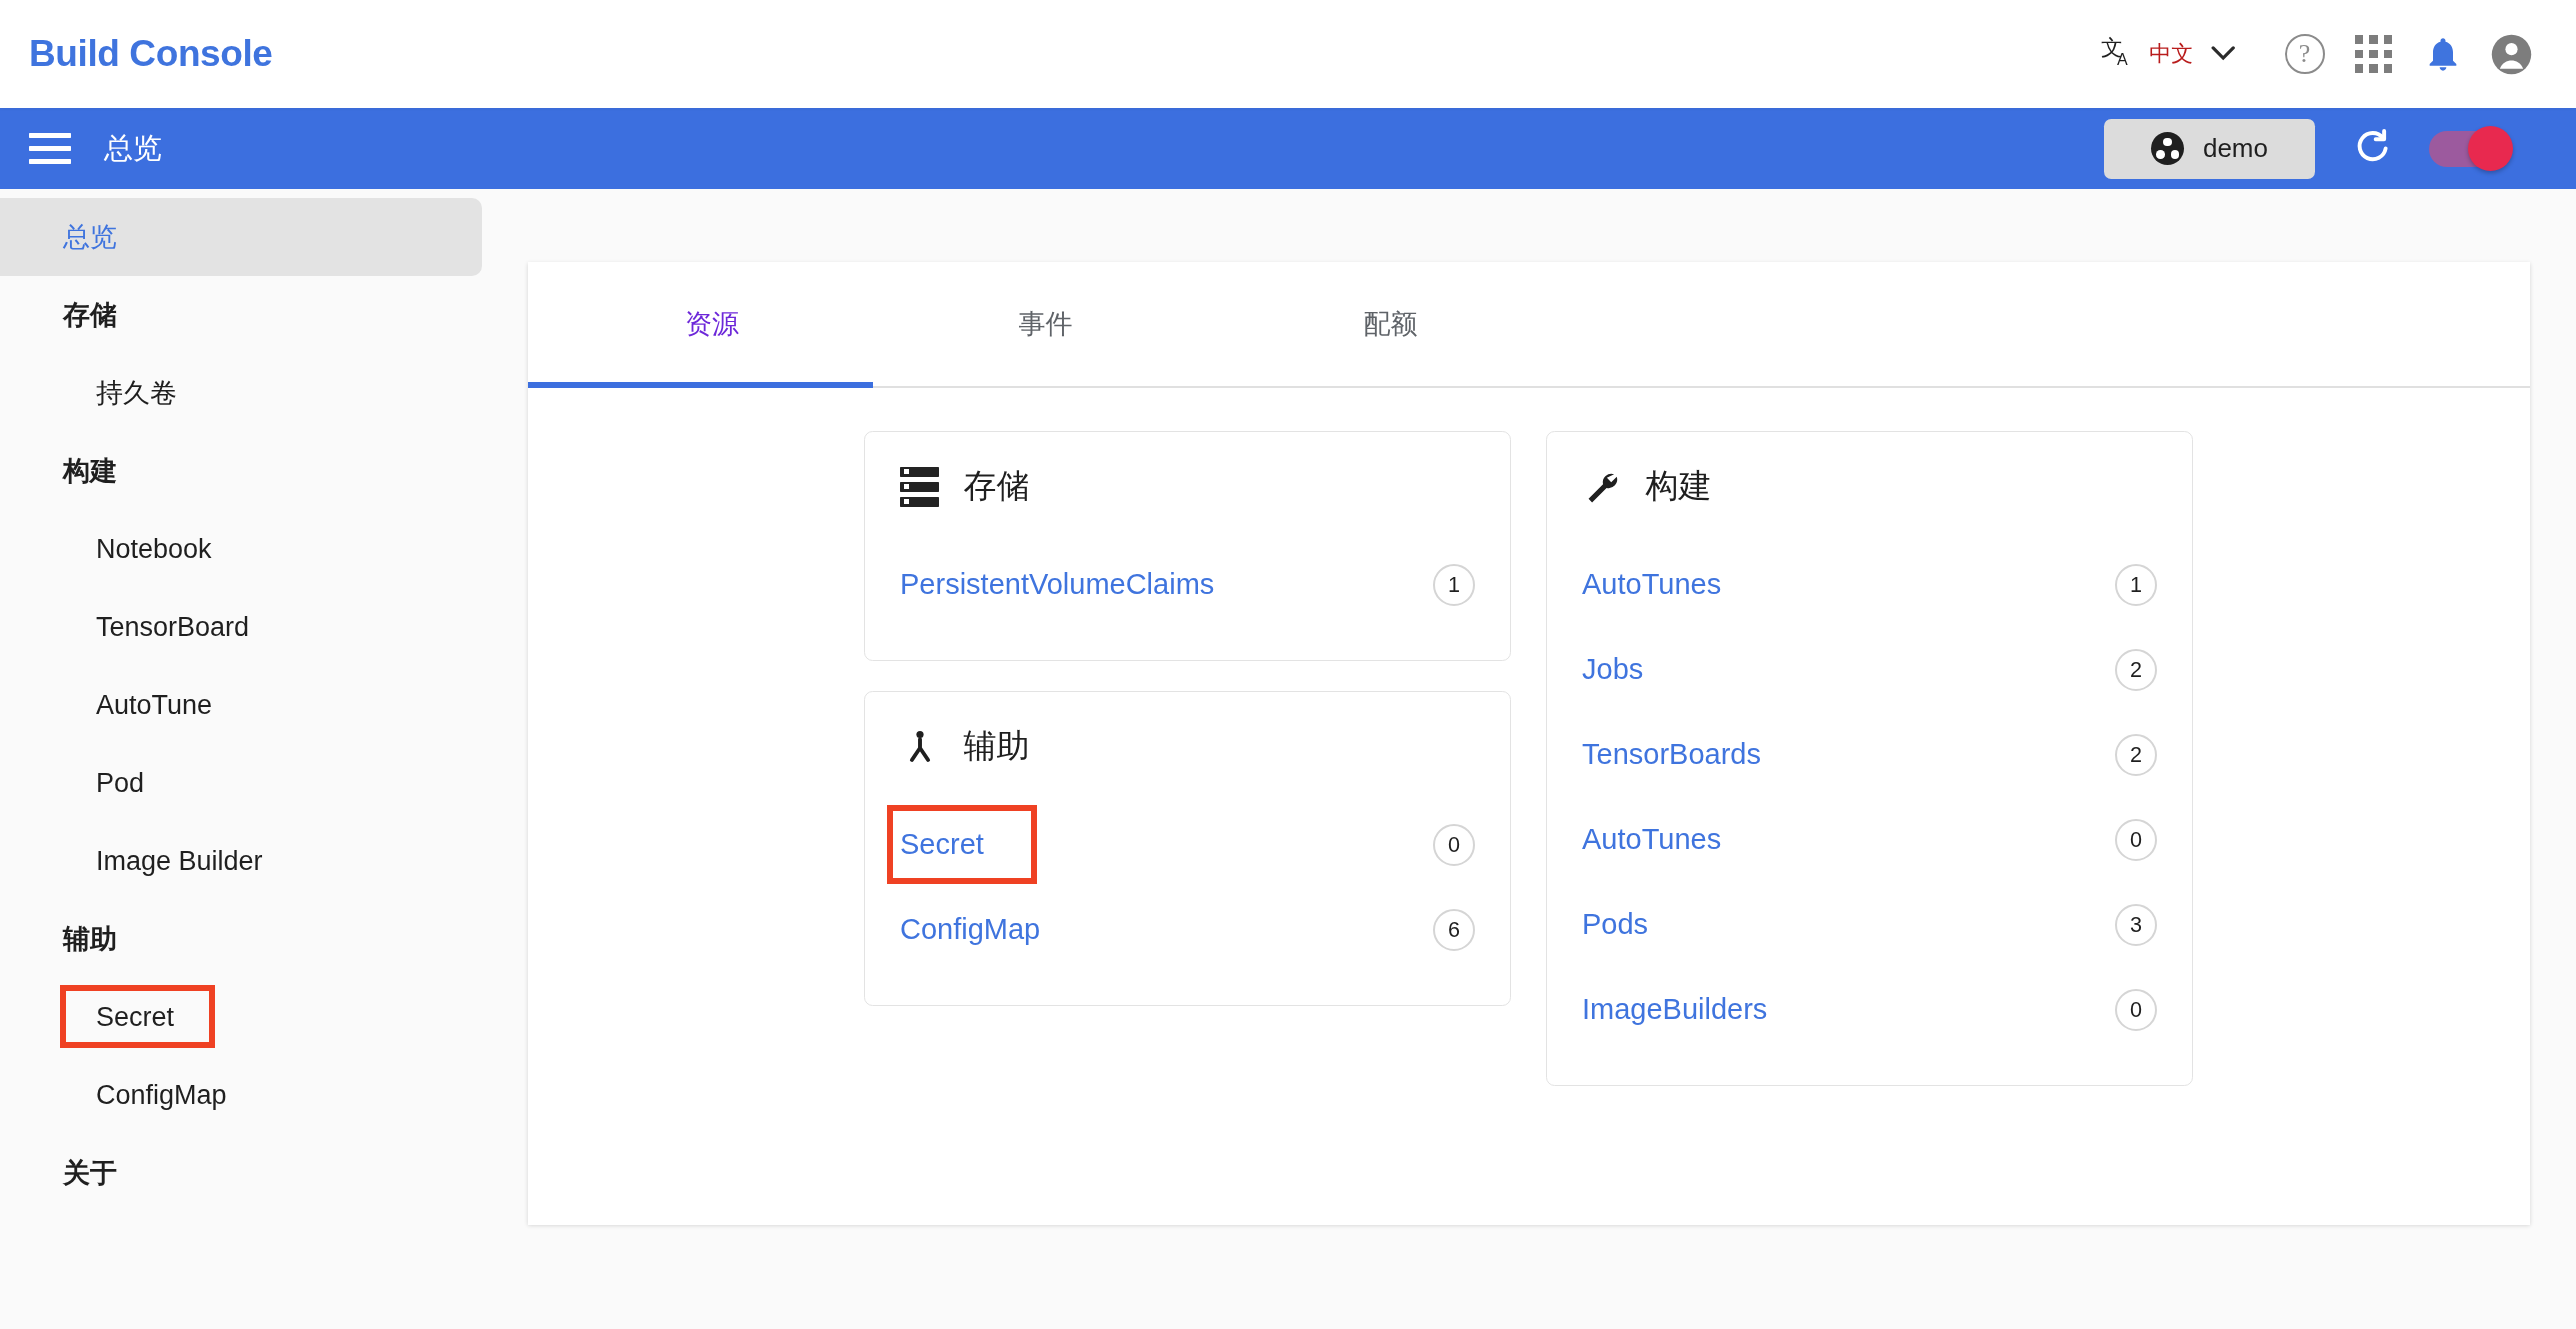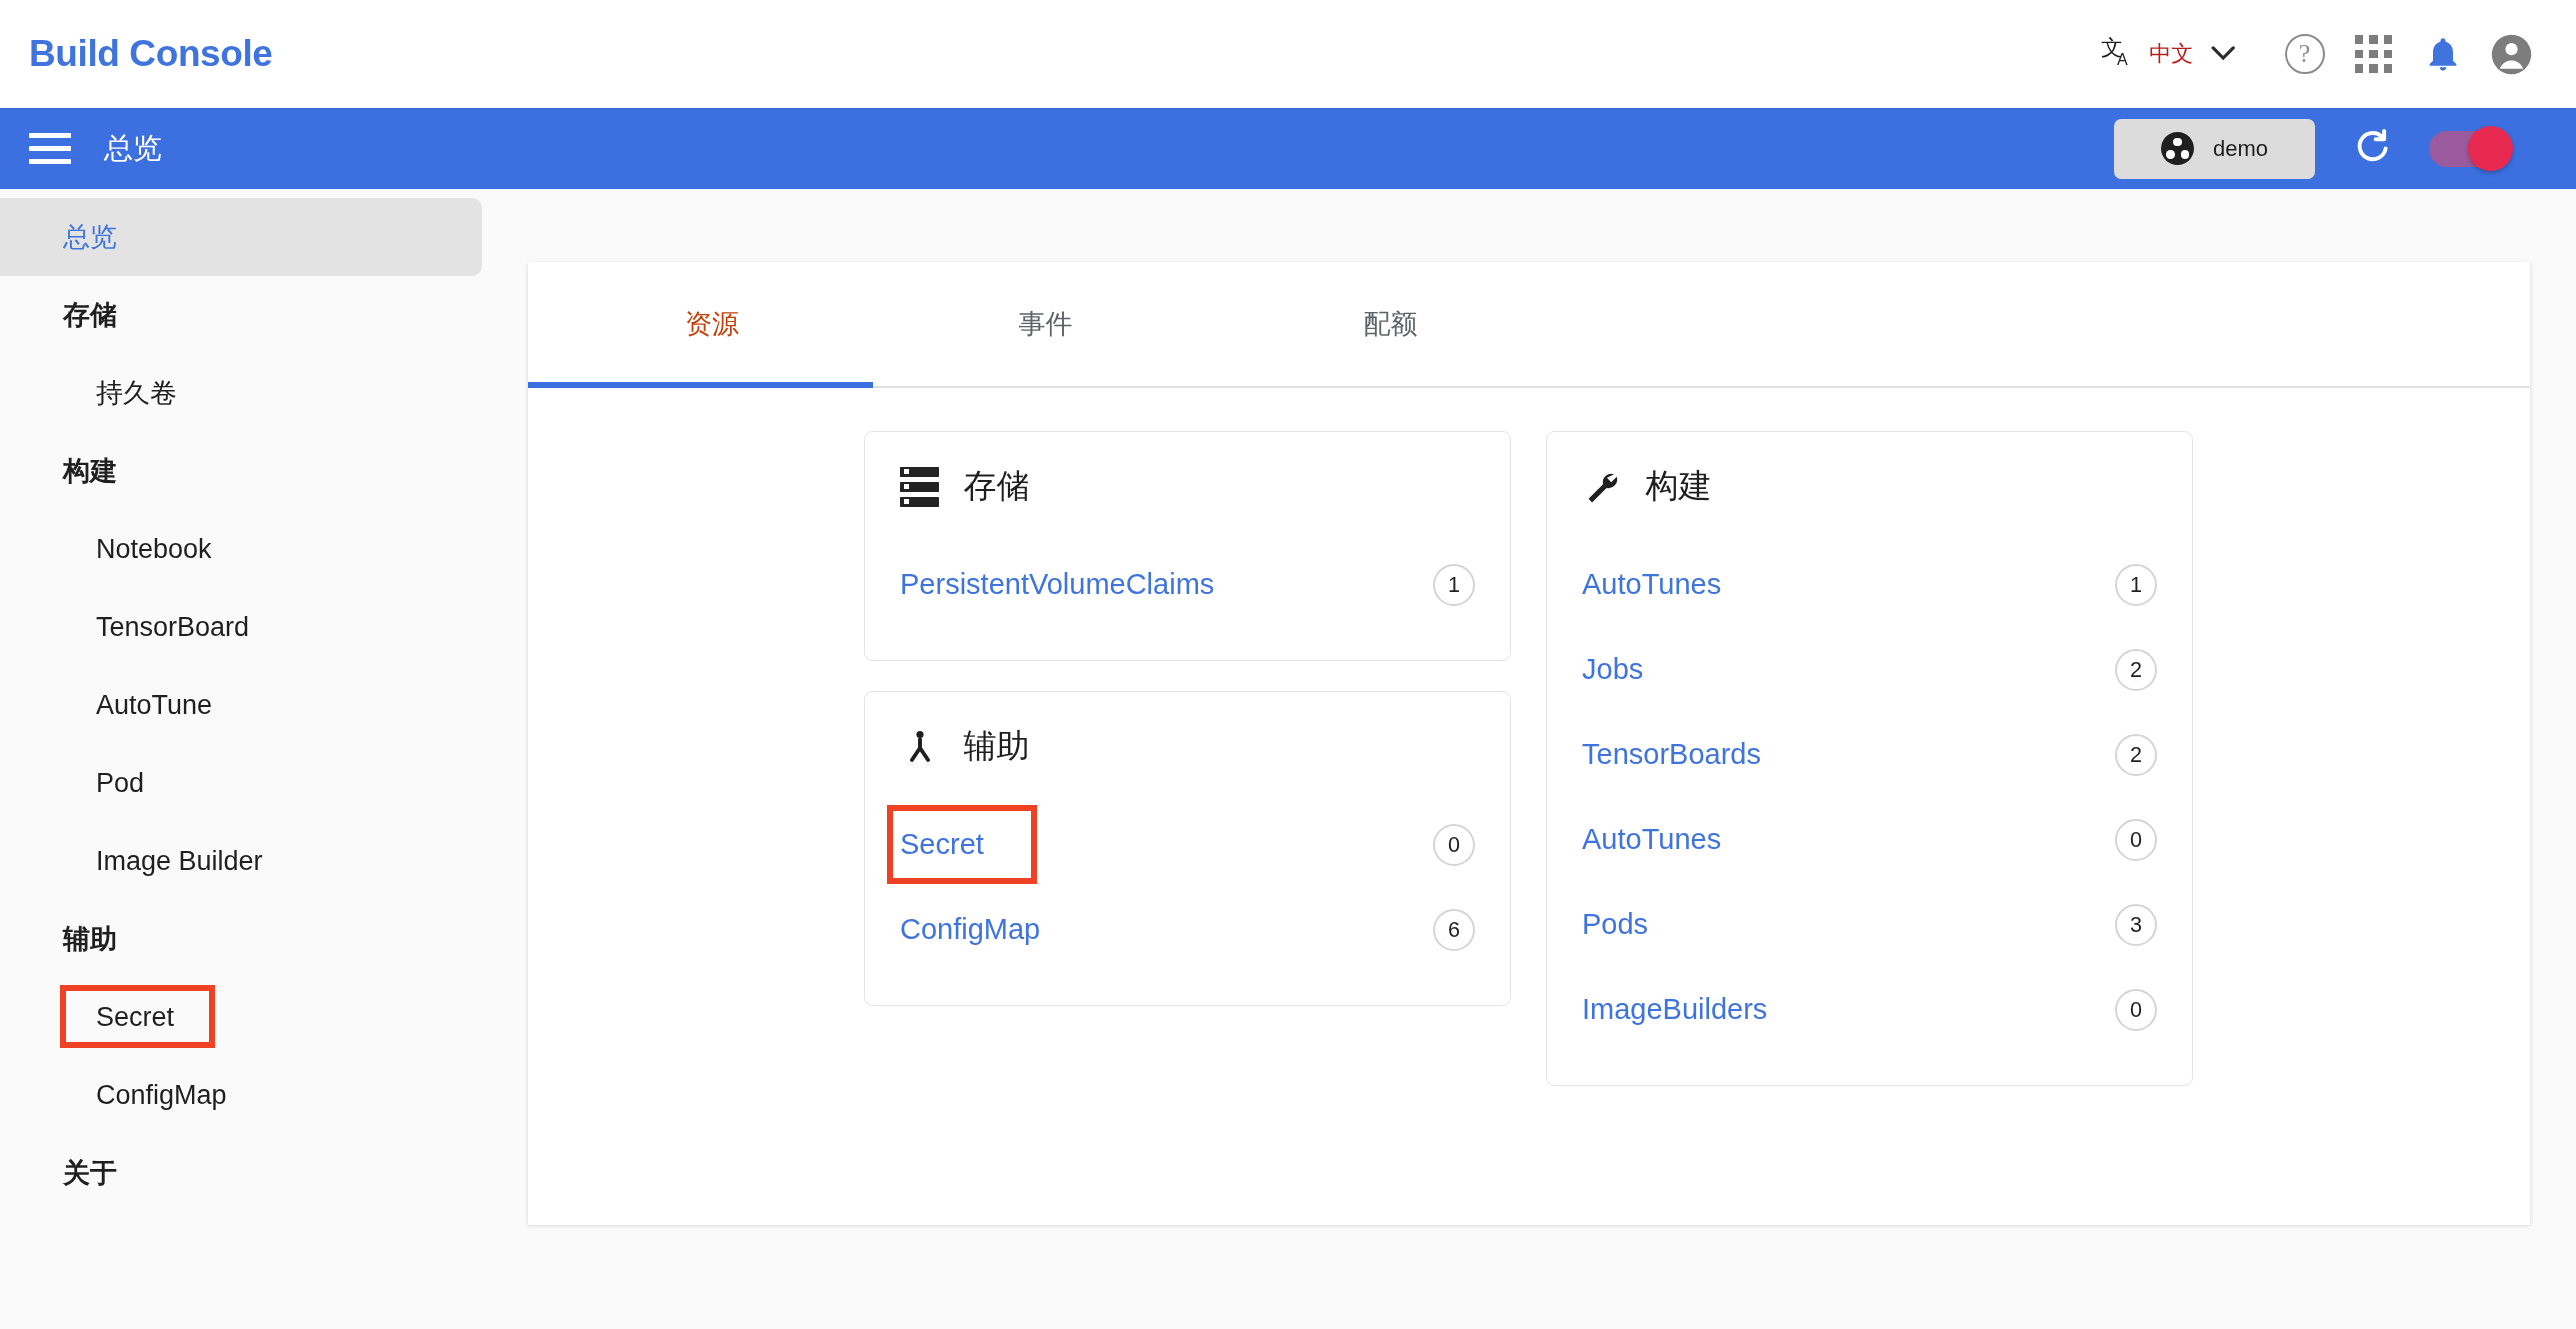--- a/index.html
+++ b/index.html
@@ -116,21 +116,21 @@
   .ns-icon i {
     position: absolute;
     width: 8.6px; height: 8.6px;
     background: #fff;
     border-radius: 50%;
     display: block;
   }
   .ns-icon i:nth-child(1) { top: 5.8px;  left: 12.2px; }
   .ns-icon i:nth-child(2) { top: 18px; left: 5px; }
   .ns-icon i:nth-child(3) { top: 18px; left: 19.4px; }
-  .ns-label { font-size: 22px; color: #1f1f1f; }
+  .ns-label { font-size: 26px; color: #1f1f1f; }
   .refresh-btn { width: 50px; height: 50px; cursor: pointer; display:flex; align-items:center; justify-content:center; }
   .toggle {
     position: relative;
     width: 95px; height: 45px;
     cursor: pointer;
     display: flex; align-items: center;
   }
   .toggle-track {
     position: absolute; left: 0; top: 5px;
     width: 83px; height: 36px;
@@ -214,21 +214,21 @@
     position: relative;
   }
   .tab {
     width: 345px;
     height: 100%;
     display: flex; align-items: center; justify-content: center;
     font-size: 27px;
     color: #5f6368;
     cursor: pointer;
   }
-  .tab.active { color: #c2410c; padding-left: 23px; }
+  .tab.active { color: #6d28d9; padding-left: 23px; }
   .tab-underline {
     position: absolute;
     bottom: -2.2px; left: 0;
     width: 345px; height: 6.5px;
     background: #3c6fdf;
   }
   .cards-row {
     display: flex;
     gap: 35px;
     padding: 43px 35px 0 336px;

